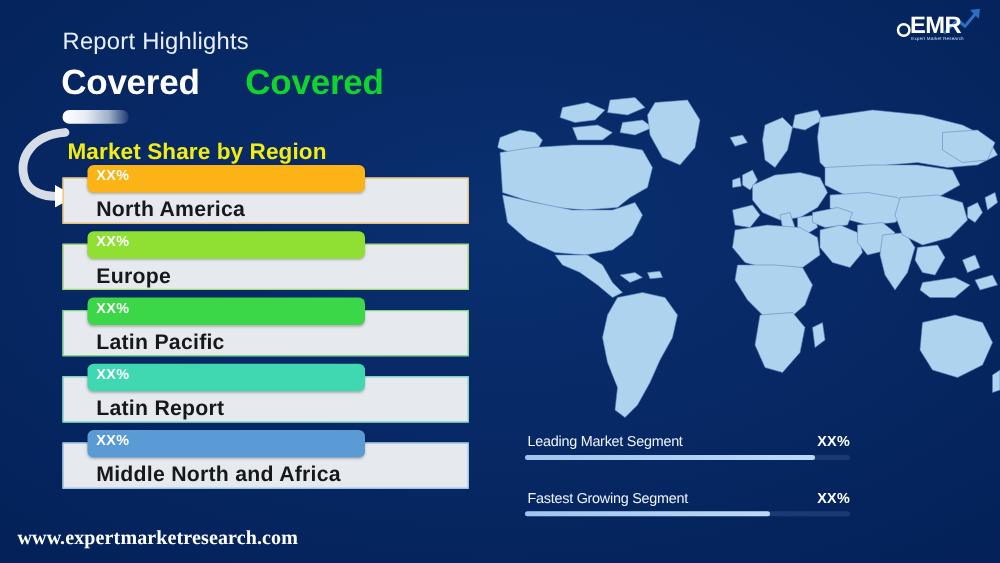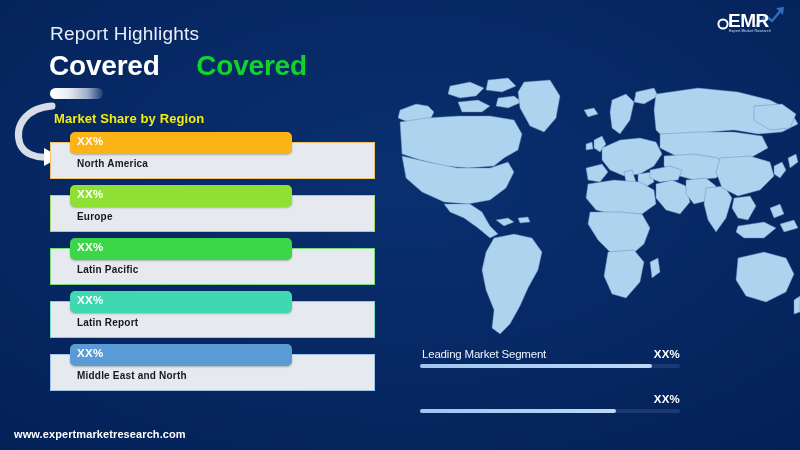--- a/index.html
+++ b/index.html
@@ -29,21 +29,21 @@
   .title .w{color:#ffffff;}
   .title .g{color:#10d42c;margin-left:29px;}
 
   .pill{
     position:absolute;left:50px;top:88px;width:53px;height:11px;border-radius:6px;
     background:linear-gradient(90deg,#ffffff 0%,#e7ecf4 35%,#9fb0c8 70%,#1d3a74 100%);
   }
 
   .section-label{
     position:absolute;left:54px;top:111px;
-    font-size:13px;font-weight:bold;color:#f2ec13;letter-spacing:.1px;
+    font-size:18px;font-weight:bold;color:#f2ec13;letter-spacing:.1px;
   }
 
   
   .arrow{position:absolute;left:8px;top:100px;width:56px;height:66px;}
 
   
   .logo{position:absolute;right:8px;top:4px;width:78px;height:36px;}
   .logo-text{
     position:absolute;left:14px;top:6px;
     font-size:19px;font-weight:bold;color:#ffffff;letter-spacing:-.5px;
@@ -66,21 +66,21 @@
     position:absolute;left:20px;top:0px;width:222px;height:22px;
     border-radius:5px;
     box-shadow:0 1px 2px rgba(0,0,0,.25);
   }
   .row .pct{
     position:absolute;left:27px;top:3px;
     font-size:11.5px;font-weight:bold;color:#ffffff;letter-spacing:.3px;
   }
   .row .name{
     position:absolute;left:27px;top:26px;
-    font-size:10px;font-weight:bold;color:#16181c;letter-spacing:.2px;
+    font-size:17px;font-weight:bold;color:#16181c;letter-spacing:.2px;
   }
 
   
   .map{position:absolute;left:398px;top:62px;width:402px;height:282px;}
   .map svg{display:block;width:100%;height:100%;}
 
   
   .segments{position:absolute;left:420px;top:348px;width:260px;height:70px;}
   .seg{position:absolute;left:0;width:260px;height:24px;text-align:right;}
   .seg .lbl{
@@ -96,21 +96,21 @@
     background:#1b3a74;border-radius:2px;
   }
   .seg .fill{
     position:absolute;left:0;top:16px;height:4px;border-radius:2px;
     background:linear-gradient(90deg,#9fc5ee 0%,#bcd8f6 100%);
   }
 
   
   .footer{
     position:absolute;left:14px;bottom:10px;
-    font-size:11px;font-weight:bold;color:#ffffff;letter-spacing:.1px;
+    font-size:16px;font-weight:bold;color:#ffffff;letter-spacing:.1px;font-family:Liberation Serif, serif;
   }
 </style>
 </head>
 <body>
 
 <div id="stage">
 
   <div class="kicker">Report Highlights</div>
   <div class="title">
     <span class="w">Covered</span>
@@ -163,21 +163,21 @@
       <div class="panel" style="border:1.5px solid #79d8c6"></div>
       <div class="bar" style="background:#40d8b0"></div>
       <div class="pct">XX%</div>
       <div class="name">Latin Report</div>
     </div>
 
     <div class="row" style="top:344px">
       <div class="panel" style="border:1.5px solid #9cc4e8"></div>
       <div class="bar" style="background:#5b9bd5"></div>
       <div class="pct">XX%</div>
-      <div class="name">Middle East and North</div>
+      <div class="name">Middle North and Africa</div>
     </div>
 
   </div>
 
   <div class="map">
     <svg viewBox="0 0 402 282" xmlns="http://www.w3.org/2000/svg">
       <g fill="#aed3ee" stroke="#5b86bd" stroke-width="0.45" stroke-linejoin="round">
 
         <path d="M2 48 L18 42 L30 44 L36 50 L32 58 L22 62 L10 60 L0 56 Z"></path>
 
@@ -259,20 +259,21 @@
   <div class="segments">
 
     <div class="seg" style="top:0">
       <div class="lbl">Leading Market Segment</div>
       <div class="val">XX%</div>
       <div class="track"></div>
       <div class="fill" style="width:232px"></div>
     </div>
 
     <div class="seg" style="top:45px">
+      <div class="lbl">Fastest Growing Segment</div>
       <div class="val">XX%</div>
       <div class="track"></div>
       <div class="fill" style="width:196px"></div>
     </div>
 
   </div>
 
   <div class="footer">www.expertmarketresearch.com</div>
 
 </div>

